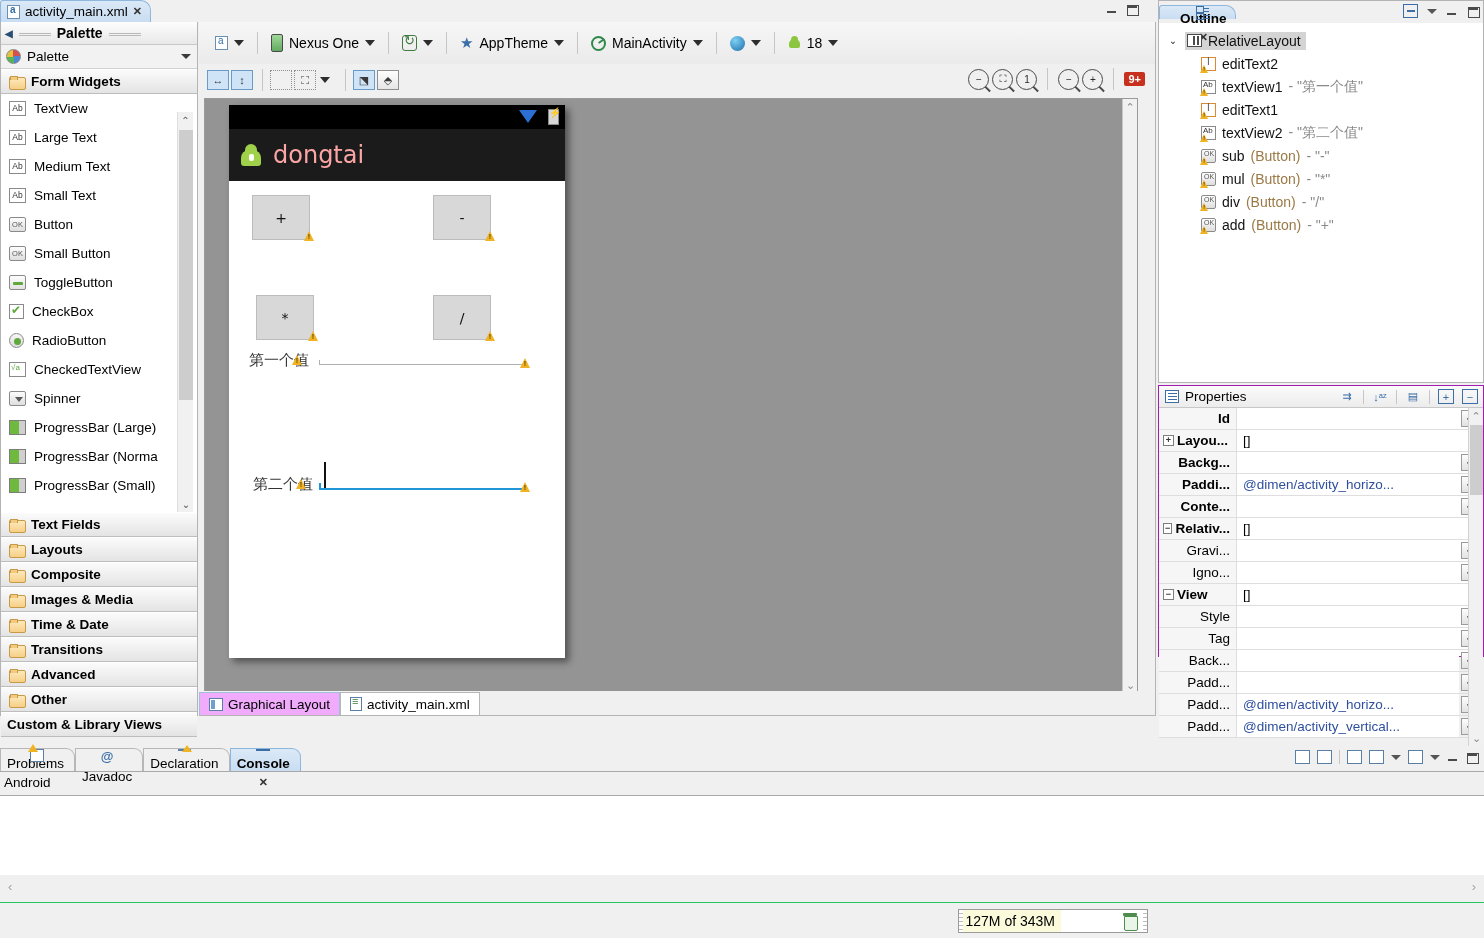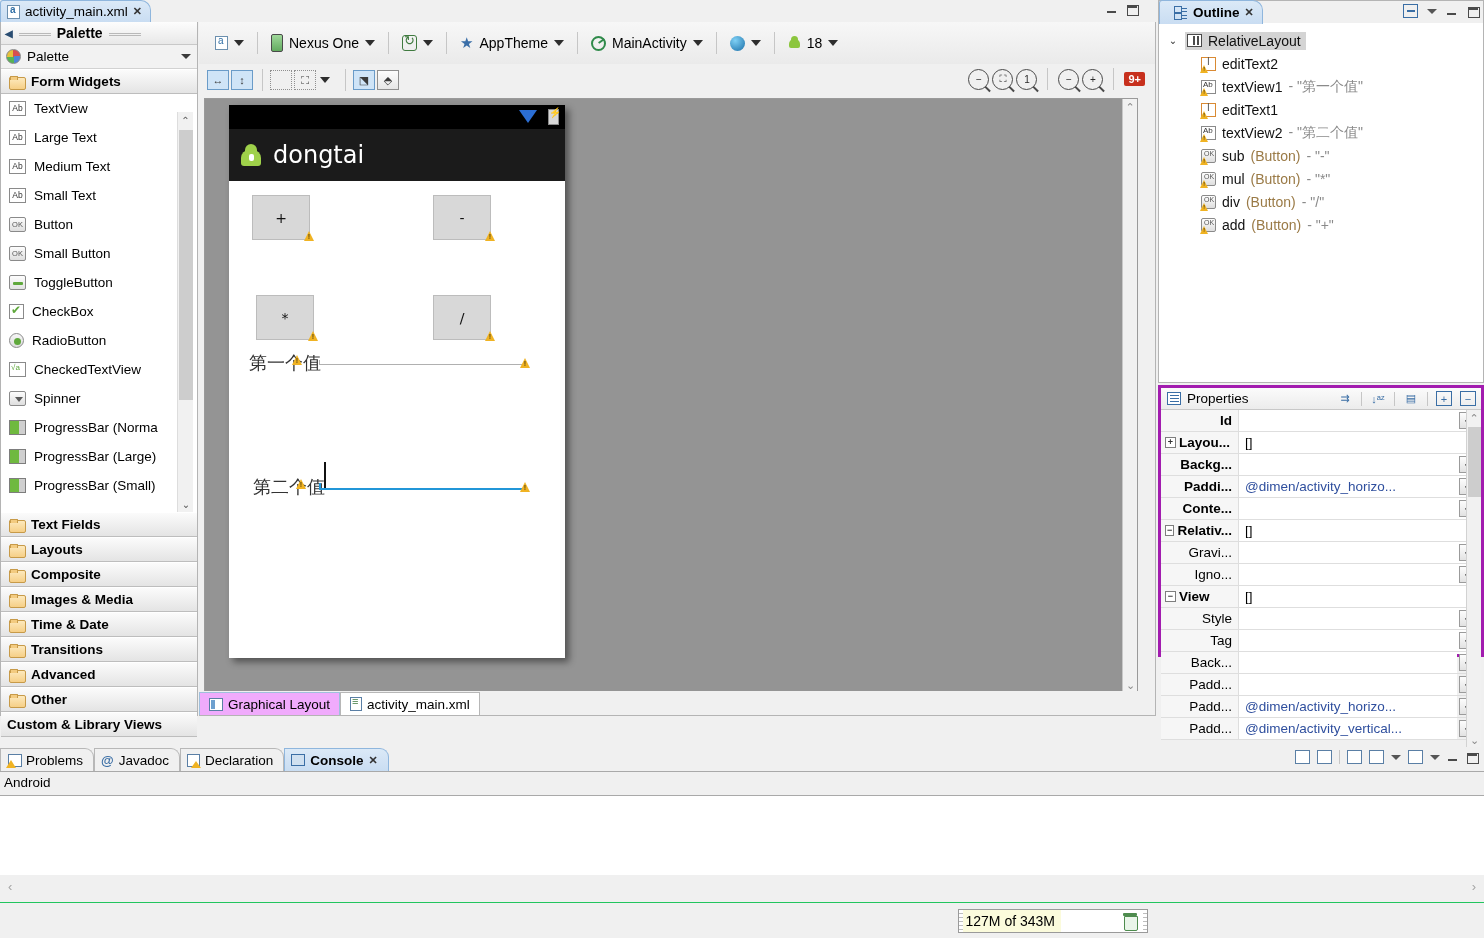--- a/index.html
+++ b/index.html
@@ -148,37 +148,37 @@
   #canvas{
     position:absolute;left:5px;top:76px;width:934px;height:610px;
     background:#949494;border:1px solid #9a9a9a; overflow:hidden;
   }
   #device{
     position:absolute;left:24px;top:6px;width:336px;height:553px;background:#fff;
     box-shadow:4px 4px 7px rgba(0,0,0,.45);
   }
   #dev-status{height:24px;background:#000;position:relative;}
   #dev-title{height:52px;background:#1b1b1b;display:flex;align-items:center;gap:10px;padding-left:10px;}
-  #dev-title .appname{color:#ffffff;font-size:24px;font-family:"DejaVu Sans",sans-serif;}
+  #dev-title .appname{color:#fca5a5;font-size:24px;font-family:"DejaVu Sans",sans-serif;}
   .droid-lg{width:24px;height:24px;position:relative;}
   .droid-lg:before{content:"";position:absolute;left:2px;top:7px;width:20px;height:16px;background:#9fd14a;border-radius:8px 8px 3px 3px;}
   .droid-lg:after{content:"";position:absolute;left:6px;top:1px;width:12px;height:9px;background:#9fd14a;border-radius:7px 7px 0 0;}
   .droid-eye{position:absolute;left:10px;top:11px;width:5px;height:7px;background:#fff;border-radius:2px;z-index:2;}
   .sig{position:absolute;right:28px;top:5px;width:0;height:0;border-left:9px solid transparent;border-right:9px solid transparent;border-top:13px solid #2b6ed4;}
   .bat{position:absolute;right:6px;top:4px;width:11px;height:16px;background:#d7d7d7;border:1px solid #8a8a8a;}
   .bat:after{content:"⚡";position:absolute;left:0;top:-3px;font-size:10px;color:#fff;}
 
   #dev-body{position:relative;height:477px;background:#fff;}
   .dbtn{position:absolute;background:#d8d8d8;border:1px solid #bcbcbc;
      display:flex;align-items:center;justify-content:center;font-size:14px;color:#111;cursor:pointer;
      font-family:"DejaVu Sans",sans-serif;}
   .warn{position:absolute;width:11px;height:10px;}
   .warn:before{content:"";position:absolute;left:0;top:0;border-left:5.5px solid transparent;border-right:5.5px solid transparent;border-bottom:10px solid #f0b323;}
   .warn:after{content:"!";position:absolute;left:4px;top:2px;font-size:7px;color:#000;line-height:8px;}
-  .dlabel{position:absolute;font-size:18px;color:#333;font-family:"DejaVu Sans",sans-serif;}
+  .dlabel{position:absolute;font-size:15px;color:#333;font-family:"DejaVu Sans",sans-serif;}
   .dline{position:absolute;height:1px;background:#b0b0b0;}
   .dline.sel{height:2px;background:#2196d8;}
   .dline.sel:before{content:"";position:absolute;left:0;top:-5px;width:2px;height:6px;background:#2196d8;}
   .dline:before{content:"";position:absolute;left:0;top:-4px;width:1px;height:5px;background:#b0b0b0;}
   .caretbar{position:absolute;width:2px;height:27px;background:#111;}
 
   #cv-scroll-v{position:absolute;right:0;top:0;width:15px;height:594px;background:#f1f1f1;border-left:1px solid #c8c8c8;}
   #cv-scroll-h{position:absolute;left:0;bottom:0;height:15px;width:100%;background:#f1f1f1;border-top:1px solid #c8c8c8;}
   .sb-arrow{display:flex;align-items:center;justify-content:center;color:#8a8a8a;font-size:11px;}
 
@@ -192,23 +192,23 @@
   .ico-glayout:after{content:"";position:absolute;left:1px;top:1px;width:4px;height:9px;background:#6ea0cf;}
   .ico-xml{width:12px;height:14px;border:1px solid #5a7fa5;background:#fff;position:relative;}
   .ico-xml:after{content:"≡";position:absolute;left:1px;top:-3px;font-size:11px;color:#3f7a3f;}
 
   
   #outline{
     position:absolute; left:1158px; top:0; width:326px; height:383px;
     background:#fff; border:1px solid #b4b4b4;
   }
   #outline-tabbar{height:22px;background:#f0f0f0;position:relative;display:flex;align-items:center;}
-  #outline-tab{height:24px;display:flex;align-items:center;gap:5px;padding:0 8px 0 14px;
+  #outline-tab{height:14px;display:flex;align-items:center;gap:5px;padding:0 8px 0 20px;
     background:linear-gradient(#dbe9f7,#c9ddf2);border:1px solid #8fb6dd;border-bottom:none;border-radius:3px 10px 0 0;
-    font-weight:600;font-size:13.5px;}
+    font-weight:600;font-size:13.5px;flex-direction:column;}
   .ico-outline{width:14px;height:13px;position:relative;}
   .ico-outline:before{content:"";position:absolute;left:0;top:0;width:6px;height:5px;border:1.4px solid #3a6ea5;}
   .ico-outline:after{content:"";position:absolute;left:0;top:7px;width:6px;height:5px;border:1.4px solid #3a6ea5;}
   .ol-dash{position:absolute;left:8px;top:2px;width:5px;height:1.4px;background:#3a6ea5;box-shadow:0 3px 0 #3a6ea5,0 7px 0 #3a6ea5,0 10px 0 #3a6ea5;}
   #outline-toolbar{position:absolute;right:4px;top:3px;display:flex;align-items:center;gap:9px;}
   .ol-tb{width:15px;height:14px;border:1.4px solid #3a6ea5;position:relative;cursor:pointer;}
   .ol-tb:after{content:"";position:absolute;left:3px;top:5px;width:8px;height:1.6px;background:#3a6ea5;}
   .tri-dn{width:0;height:0;border-left:5px solid transparent;border-right:5px solid transparent;border-top:5px solid #555;cursor:pointer;}
 
   #tree{padding:6px 0 0 8px;}
@@ -227,21 +227,21 @@
   .minwarn{position:absolute;left:-2px;bottom:-3px;width:9px;height:8px;}
   .minwarn:before{content:"";position:absolute;left:0;top:0;border-left:4.5px solid transparent;border-right:4.5px solid transparent;border-bottom:8px solid #f0b323;}
   .minwarn:after{content:"!";position:absolute;left:3.2px;top:1px;font-size:6px;line-height:7px;color:#000;}
   .t-name{color:#111;}
   .t-type{color:#9a7a46;}
   .t-val{color:#8a8a8a;}
 
   
   #props{
     position:absolute; left:1158px; top:385px; width:326px; height:272px;
-    background:#fff; border:3px solid #a21caf;
+    background:#fff; border:1px solid #a21caf;
   }
   #props-head{height:22px;display:flex;align-items:center;gap:6px;padding-left:6px;
     background:linear-gradient(#fbfbfb,#ececec);border-bottom:1px solid #c8c8c8;font-size:13.5px;}
   .ico-props{width:14px;height:13px;border:1.3px solid #3a6ea5;background:#fff;position:relative;}
   .ico-props:after{content:"";position:absolute;left:2px;top:2px;width:9px;height:1.2px;background:#3a6ea5;box-shadow:0 3px 0 #3a6ea5,0 6px 0 #3a6ea5;}
   #props-tb{margin-left:auto;display:flex;align-items:center;gap:8px;padding-right:5px;}
   .ptb{width:16px;height:15px;position:relative;cursor:pointer;font-size:11px;display:flex;align-items:center;justify-content:center;color:#3a6ea5;}
   .ptb.box{border:1.3px solid #3a6ea5;}
   .psep{width:1px;height:14px;background:#c6c6c6;}
 
@@ -258,21 +258,21 @@
   .pexp{width:11px;height:11px;border:1px solid #7e7e7e;background:#fff;font-size:9px;line-height:9px;text-align:center;color:#333;}
   #props-scroll{position:absolute;right:0;top:22px;width:15px;height:338px;background:#f1f1f1;border-left:1px solid #d2d2d2;}
   #props-thumb{position:absolute;left:1px;top:17px;width:13px;height:70px;background:#cdcdcd;}
 
   
   #bottom{
     position:absolute;left:0;top:747px;width:1484px;height:153px;background:#f0f0f0;
   }
   #bot-tabs{height:24px;display:flex;align-items:flex-end;position:relative;}
   .btab{height:23px;display:flex;align-items:center;gap:5px;padding:0 10px 0 6px;font-size:13.5px;cursor:pointer;
-     border:1px solid #b7b7b7;border-bottom:none;background:#f0f0f0;border-radius:0 9px 0 0;}
+     border:1px solid #b7b7b7;border-bottom:none;background:#f0f0f0;border-radius:0 9px 0 0;flex-direction:column;}
   .btab.active{background:linear-gradient(#dbe9f7,#c9ddf2);border-color:#8fb6dd;font-weight:600;}
   .ico-prob{width:14px;height:13px;position:relative;}
   .ico-prob:before{content:"";position:absolute;left:1px;top:0;width:12px;height:11px;border:1.2px solid #5a7fa5;background:#fff;}
   .ico-prob:after{content:"";position:absolute;left:-1px;bottom:-1px;border-left:5px solid transparent;border-right:5px solid transparent;border-bottom:8px solid #f0b323;}
   .ico-jd{color:#3a6ea5;font-size:13px;font-weight:bold;}
   .ico-decl{width:13px;height:13px;border:1.2px solid #5a7fa5;background:#fff;position:relative;}
   .ico-decl:after{content:"";position:absolute;right:-2px;bottom:-2px;border-left:5px solid transparent;border-right:5px solid transparent;border-bottom:7px solid #f0b323;}
   .ico-cons{width:14px;height:12px;border:1.4px solid #3a6ea5;background:#cfe0f0;position:relative;}
   #bot-toolbar{position:absolute;right:6px;top:3px;display:flex;align-items:center;gap:7px;}
   .bt-ic{width:15px;height:14px;border:1.2px solid #5a7fa5;background:#fff;position:relative;cursor:pointer;}
@@ -376,25 +376,25 @@
       <div class="wrow">
           <span class="ic ic-ctv"></span>
           <span>CheckedTextView</span>
         </div>
       <div class="wrow">
           <span class="ic ic-sp"></span>
           <span>Spinner</span>
         </div>
       <div class="wrow">
           <span class="ic ic-pb"></span>
+          <span>ProgressBar (Large)</span>
+        </div>
+      <div class="wrow">
+          <span class="ic ic-pb"></span>
           <span>ProgressBar (Norma</span>
-        </div>
-      <div class="wrow">
-          <span class="ic ic-pb"></span>
-          <span>ProgressBar (Large)</span>
         </div>
       <div class="wrow">
           <span class="ic ic-pb"></span>
           <span>ProgressBar (Small)</span>
         </div>
     </div>
 
     <div id="pal-scroll">
       <div class="sb-up">⌃</div>
       <div id="pal-thumb"></div>

